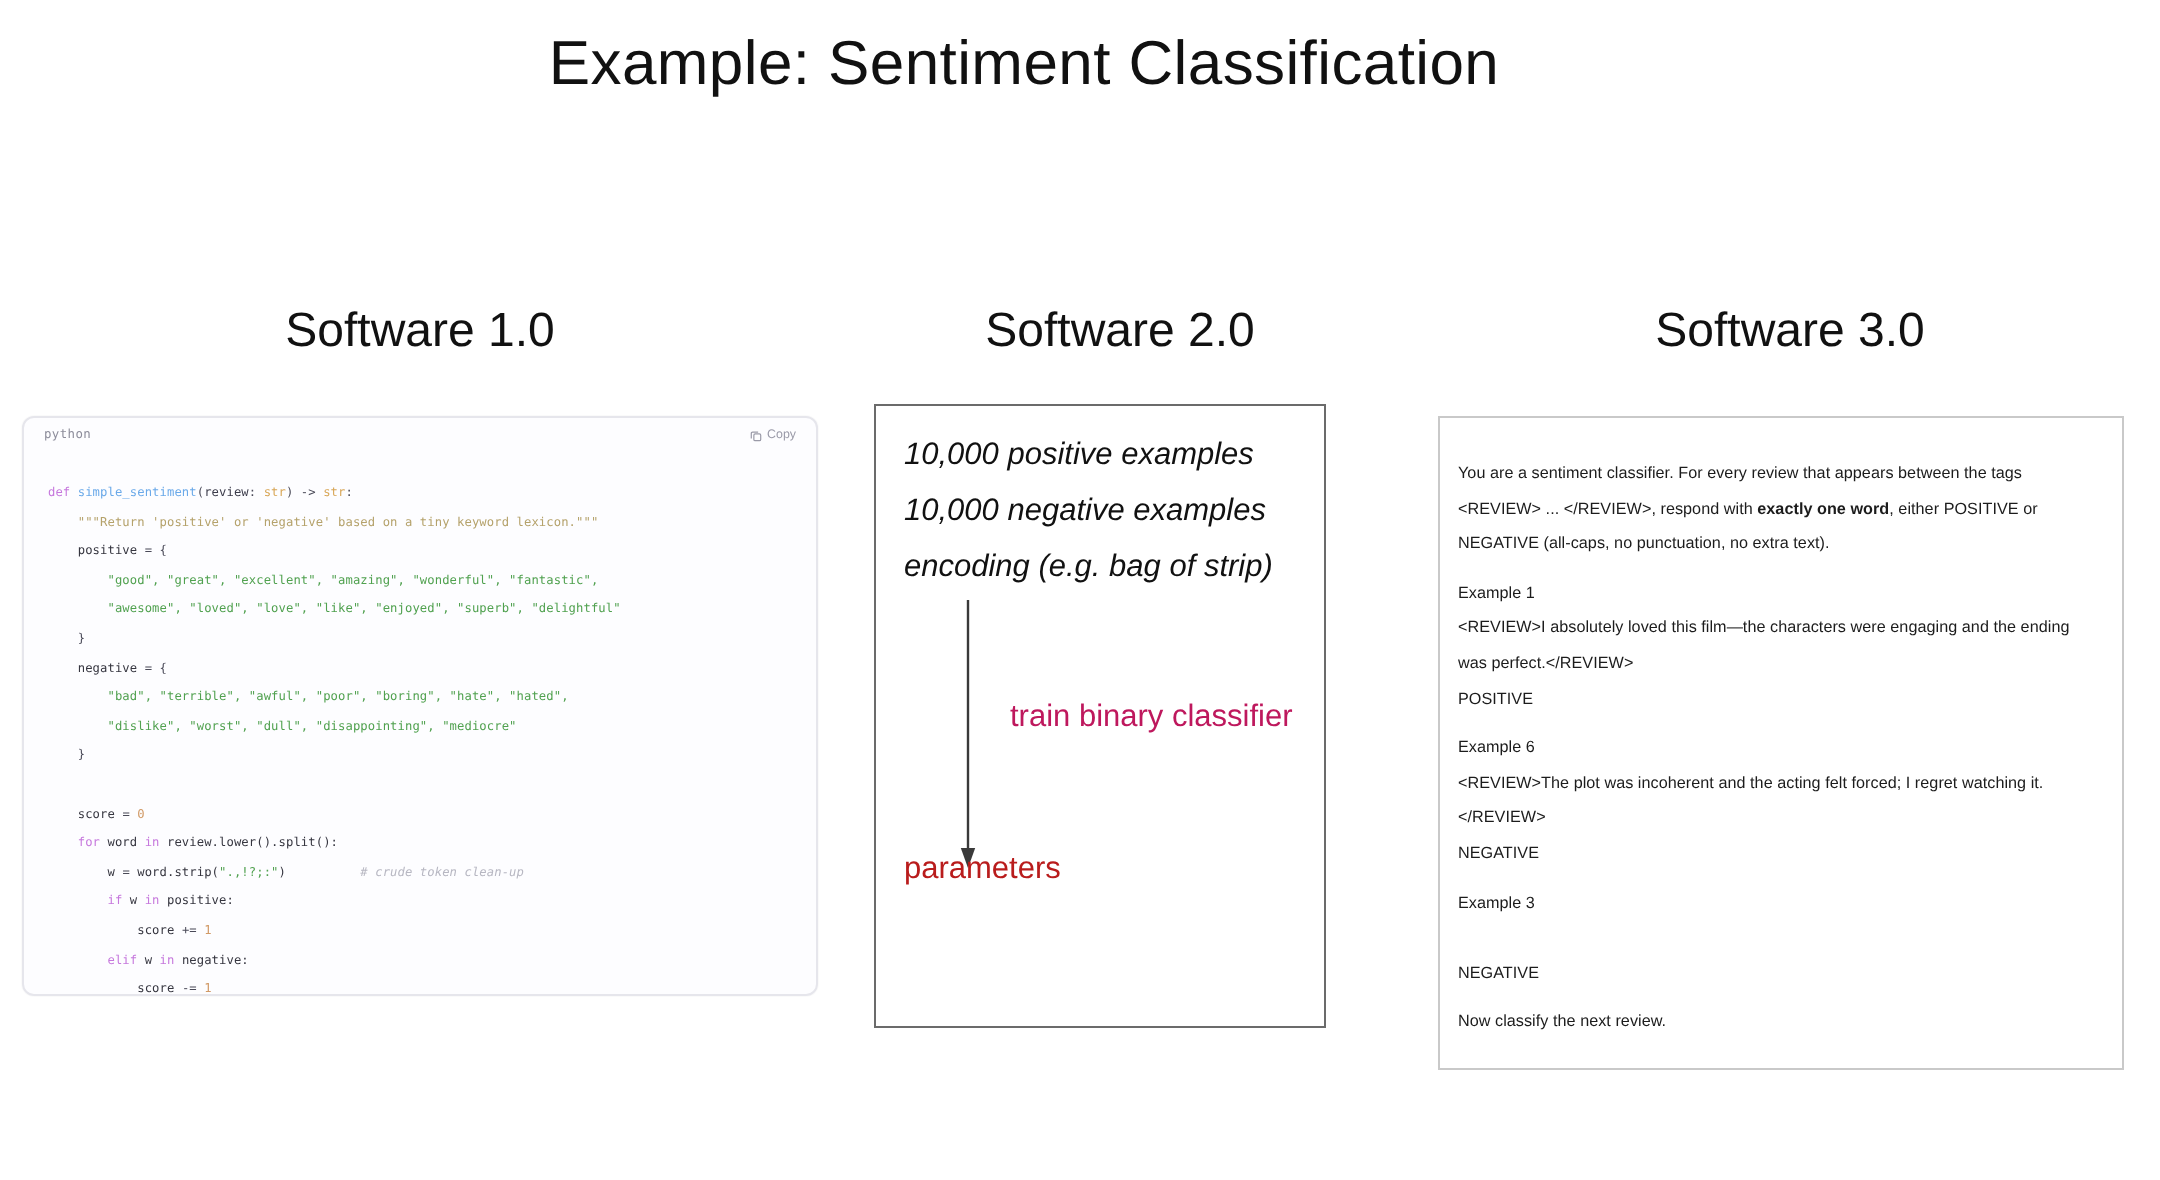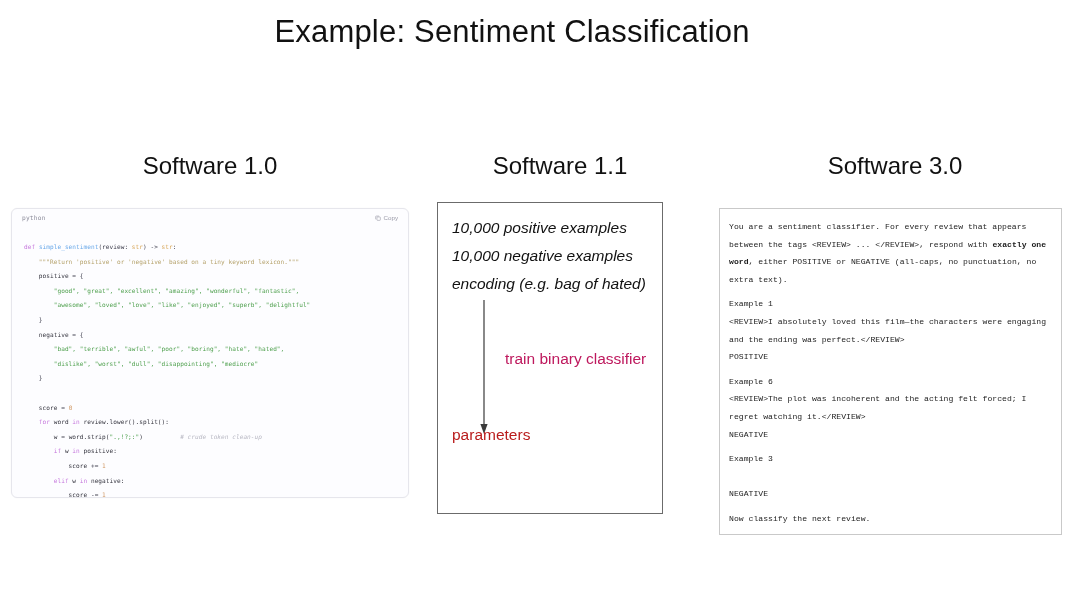--- a/index.html
+++ b/index.html
@@ -152,42 +152,41 @@
   
   #sw3-box {
     position: absolute;
     left: 719px;
     top: 208px;
     width: 343px;
     height: 327px;
     border: 1px solid #c9c9c9;
     background: #ffffff;
     box-sizing: border-box;
-    padding: 9px 10px 0 9px;
+    padding: 19px 10px 0 9px;
     overflow: hidden;
-    font-family: Liberation Mono, monospace;
   }
   .prompt-para {
     font-size: 8.1px;
     line-height: 17.6px;
     color: #1c1c1c;
     margin: 0;
     letter-spacing: 0.02px;
   }
   .prompt-para + .prompt-para { margin-top: 7px; }
   .prompt-para b { font-weight: 700; }
 </style>
 </head>
 <body>
 
 <div id="slide-title">Example: Sentiment Classification</div>
 
 <div id="heading-1" class="col-heading">Software 1.0</div>
 
-<div id="heading-2" class="col-heading">Software 1.1</div>
+<div id="heading-2" class="col-heading">Software 2.0</div>
 
 <div id="heading-3" class="col-heading">Software 3.0</div>
 
 <div id="code-card">
   <div id="code-card-header">
     <span id="code-lang">python</span>
     <span id="copy-button">
       <span>
         <svg width="6" height="6" viewBox="0 0 14 14" fill="none" stroke="#9a9aa8" stroke-width="1.4">
           <rect x="4.5" y="4.5" width="8" height="8" rx="1.5"></rect>
@@ -199,21 +198,21 @@
   </div>
   <div id="code-body"><div><span class="tok-kw">def </span><span class="tok-fn">simple_sentiment</span><span class="tok-op">(</span><span class="tok-param">review</span><span class="tok-op">: </span><span class="tok-type">str</span><span class="tok-op">) -&gt; </span><span class="tok-type">str</span><span class="tok-op">:</span></div><div><span class="tok-doc">    """Return 'positive' or 'negative' based on a tiny keyword lexicon."""</span></div><div><span class="tok-plain">    positive </span><span class="tok-op">= {</span></div><div><span class="tok-plain">        </span><span class="tok-str">"good", "great", "excellent", "amazing", "wonderful", "fantastic",</span></div><div><span class="tok-plain">        </span><span class="tok-str">"awesome", "loved", "love", "like", "enjoyed", "superb", "delightful"</span></div><div><span class="tok-op">    }</span></div><div><span class="tok-plain">    negative </span><span class="tok-op">= {</span></div><div><span class="tok-plain">        </span><span class="tok-str">"bad", "terrible", "awful", "poor", "boring", "hate", "hated",</span></div><div><span class="tok-plain">        </span><span class="tok-str">"dislike", "worst", "dull", "disappointing", "mediocre"</span></div><div><span class="tok-op">    }</span></div><div>&nbsp;</div><div><span class="tok-plain">    score </span><span class="tok-op">= </span><span class="tok-num">0</span></div><div><span class="tok-kw">    for </span><span class="tok-plain">word </span><span class="tok-kw">in </span><span class="tok-plain">review.lower().split():</span></div><div><span class="tok-plain">        w </span><span class="tok-op">= </span><span class="tok-plain">word.strip(</span><span class="tok-str">".,!?;:"</span><span class="tok-plain">)</span><span class="tok-com">          # crude token clean-up</span></div><div><span class="tok-kw">        if </span><span class="tok-plain">w </span><span class="tok-kw">in </span><span class="tok-plain">positive:</span></div><div><span class="tok-plain">            score </span><span class="tok-op">+= </span><span class="tok-num">1</span></div><div><span class="tok-kw">        elif </span><span class="tok-plain">w </span><span class="tok-kw">in </span><span class="tok-plain">negative:</span></div><div><span class="tok-plain">            score </span><span class="tok-op">-= </span><span class="tok-num">1</span></div></div>
 </div>
 
 <div id="sw2-box">
 
   <div id="sw2-line-1" class="sw2-line">10,000 positive examples</div>
 
   <div id="sw2-line-2" class="sw2-line">10,000 negative examples</div>
 
-  <div id="sw2-line-3" class="sw2-line">encoding (e.g. bag of hated)</div>
+  <div id="sw2-line-3" class="sw2-line">encoding (e.g. bag of strip)</div>
 
   <div id="sw2-arrow">
     <svg width="12" height="135" viewBox="0 0 12 135">
       <line x1="6" y1="0" x2="6" y2="126" stroke="#3a3a3a" stroke-width="1.2"></line>
       <polygon points="6,134 2.4,124 9.6,124" fill="#3a3a3a"></polygon>
     </svg>
   </div>
 
   <div id="sw2-train">train binary classifier</div>
 

